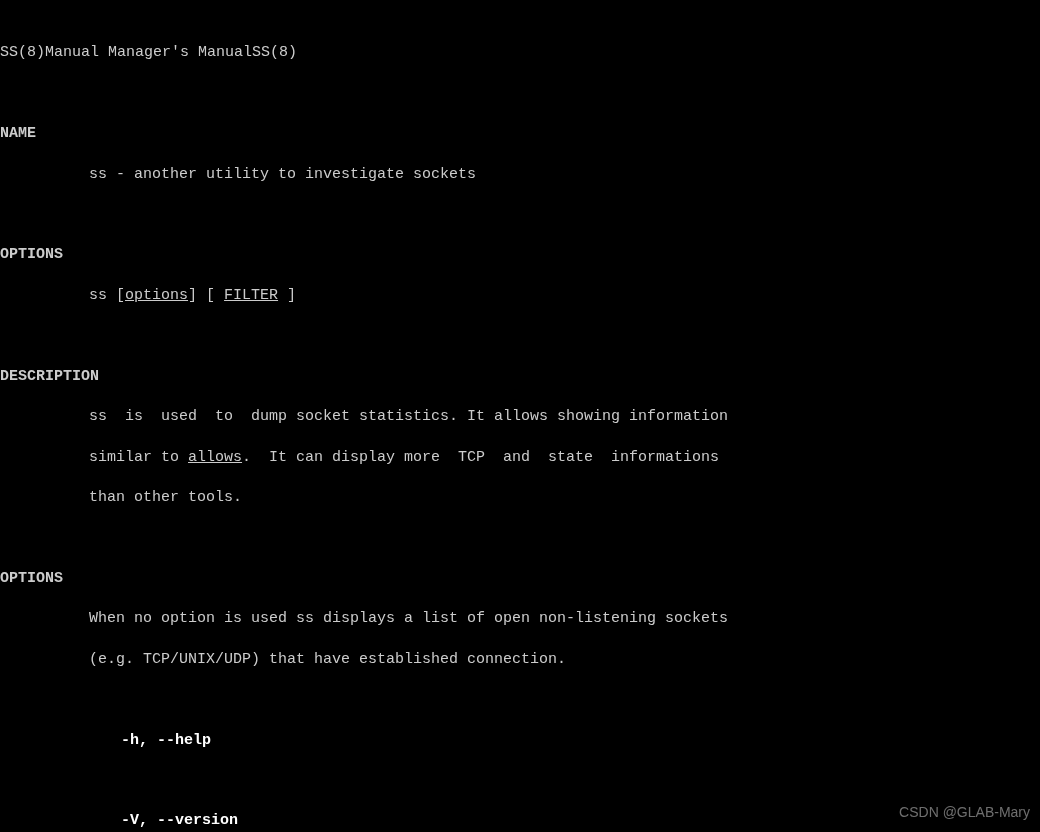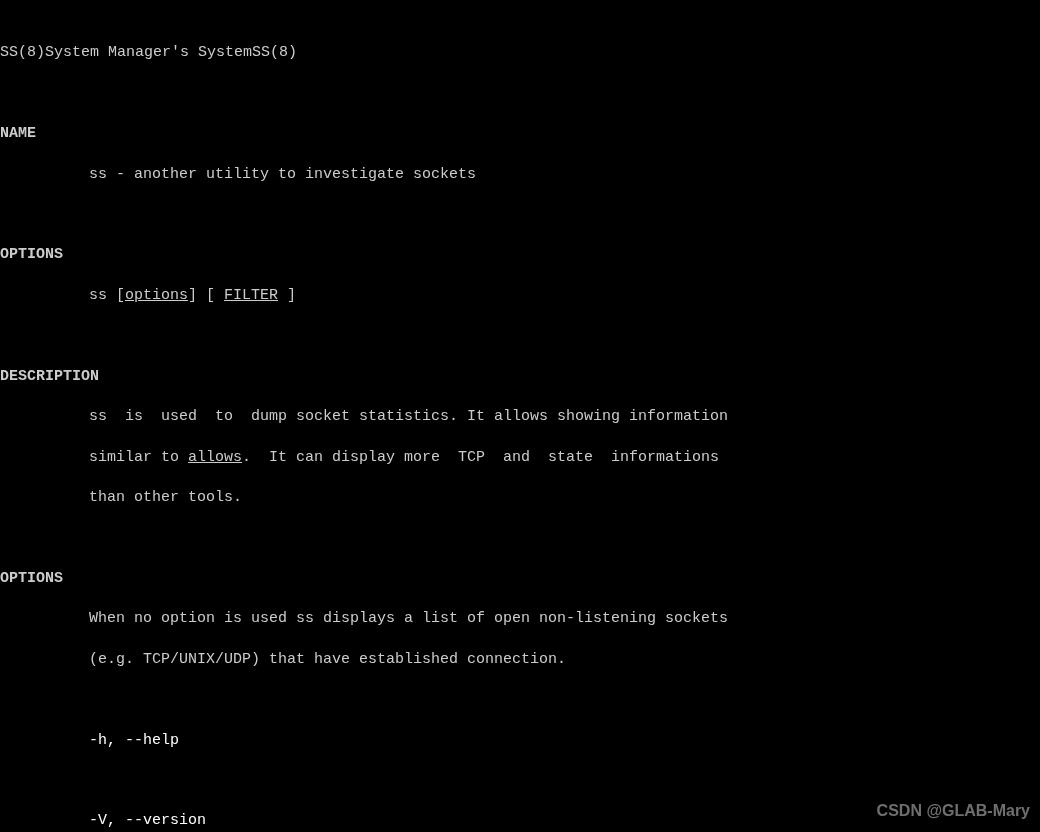--- a/index.html
+++ b/index.html
@@ -24,50 +24,50 @@
     }
     .header-line {
       display: flex;
       padding: 0;
       margin-top: 23px;
     }
     .section-header {
       font-weight: bold;
     }
     .bold {
-      font-weight: normal;
+      font-weight: bold;
       color: #fff;
+      margin-left: 32px;
     }
     .underline {
       text-decoration: underline;
     }
     .watermark {
       position: absolute;
       bottom: 10px;
       right: 10px;
       color: rgba(200,200,200,0.55);
-      font-size: 16px;
+      font-size: 14px;
       font-family: sans-serif;
-      font-weight: bold;
     }
     .indent1 {
       padding-left: 89px;
     }
     .indent2 {
       padding-left: 126px;
     }
     .blank {
       height: 20px;
     }
   </style>
 </head>
 <body>
 
 <div class="manpage">
-<div class="header-line"><span>SS(8)</span><span>System Manager's System</span><span style="padding-right:260px">SS(8)</span></div>
+<div class="header-line"><span>SS(8)</span><span>Manual Manager's Manual</span><span style="padding-right:260px">SS(8)</span></div>
 <div class="blank"></div>
 <div class="section-header">NAME</div>
 <div class="indent1">ss - another utility to investigate sockets</div>
 <div class="blank"></div>
 <div class="section-header">OPTIONS</div>
 <div class="indent1"><span>ss [</span><span class="underline">options</span><span>] [ </span><span class="underline">FILTER</span><span> ]</span></div>
 <div class="blank"></div>
 <div class="section-header">DESCRIPTION</div>
 <div class="indent1">ss  is  used  to  dump socket statistics. It allows showing information</div>
 <div class="indent1"><span>similar to </span><span class="underline">allows</span><span>.  It can display more  TCP  and  state  informations</span></div>

